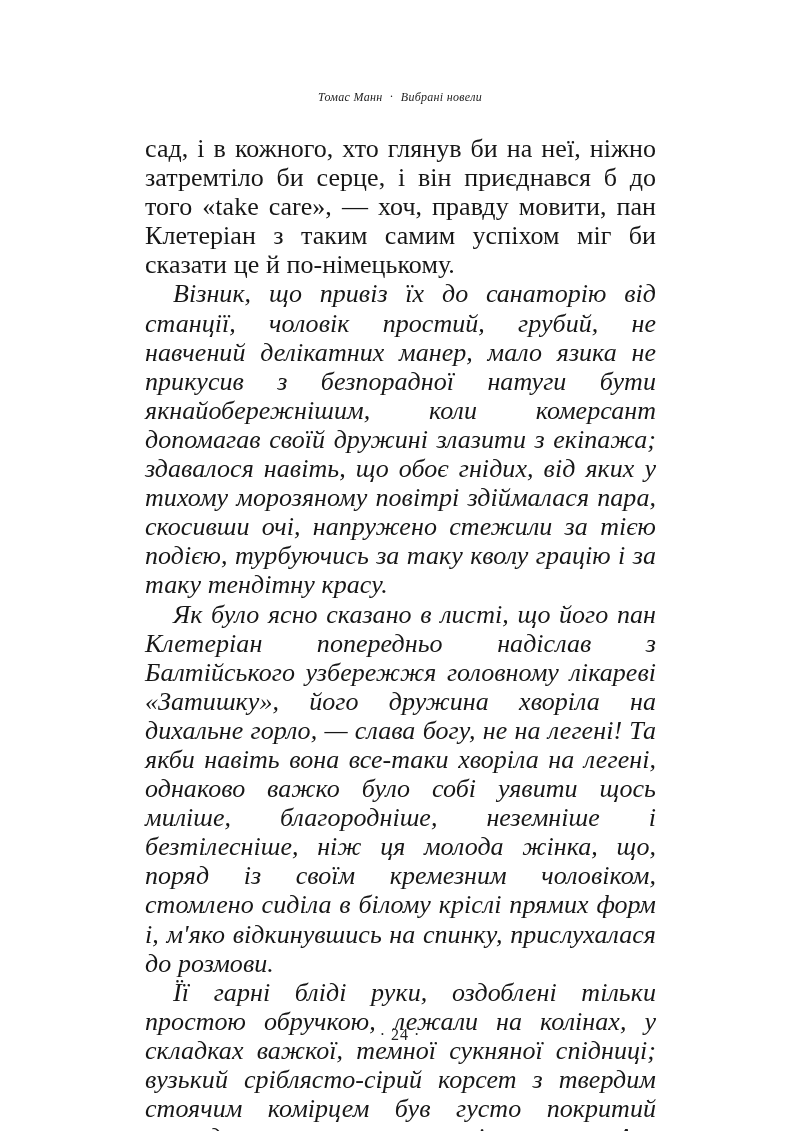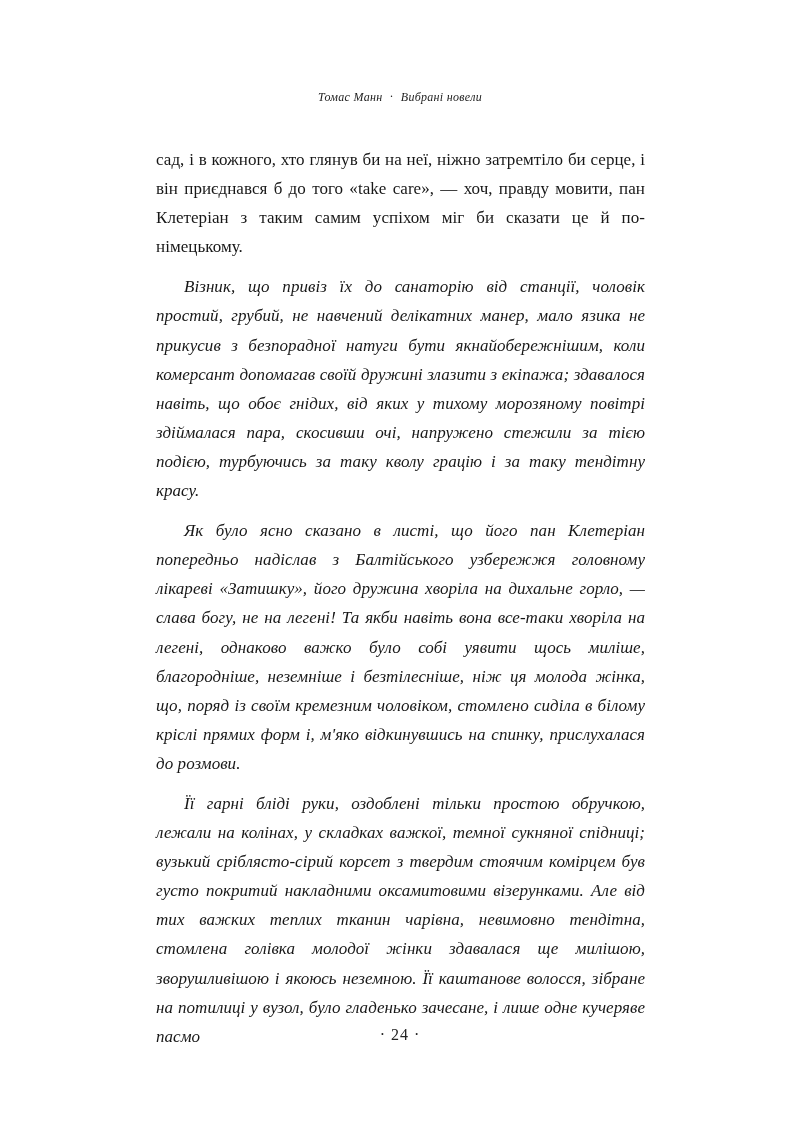--- a/index.html
+++ b/index.html
@@ -45,22 +45,22 @@
   }
 
   
   .text-block {
     position: absolute;
     top: 134px;
     left: 145px;
     width: 511px;
   }
   .para {
-    margin: 11px;
-    font-size: 17px;
+    margin: 0;
+    font-size: 26px;
     line-height: 29.1px;
     text-align: justify;
     text-align-last: left;
     text-indent: 0;
     hyphens: manual;
     word-spacing: 0.1px;
     letter-spacing: 0.05px;
   }
   .para.indented {
     text-indent: 28px;

